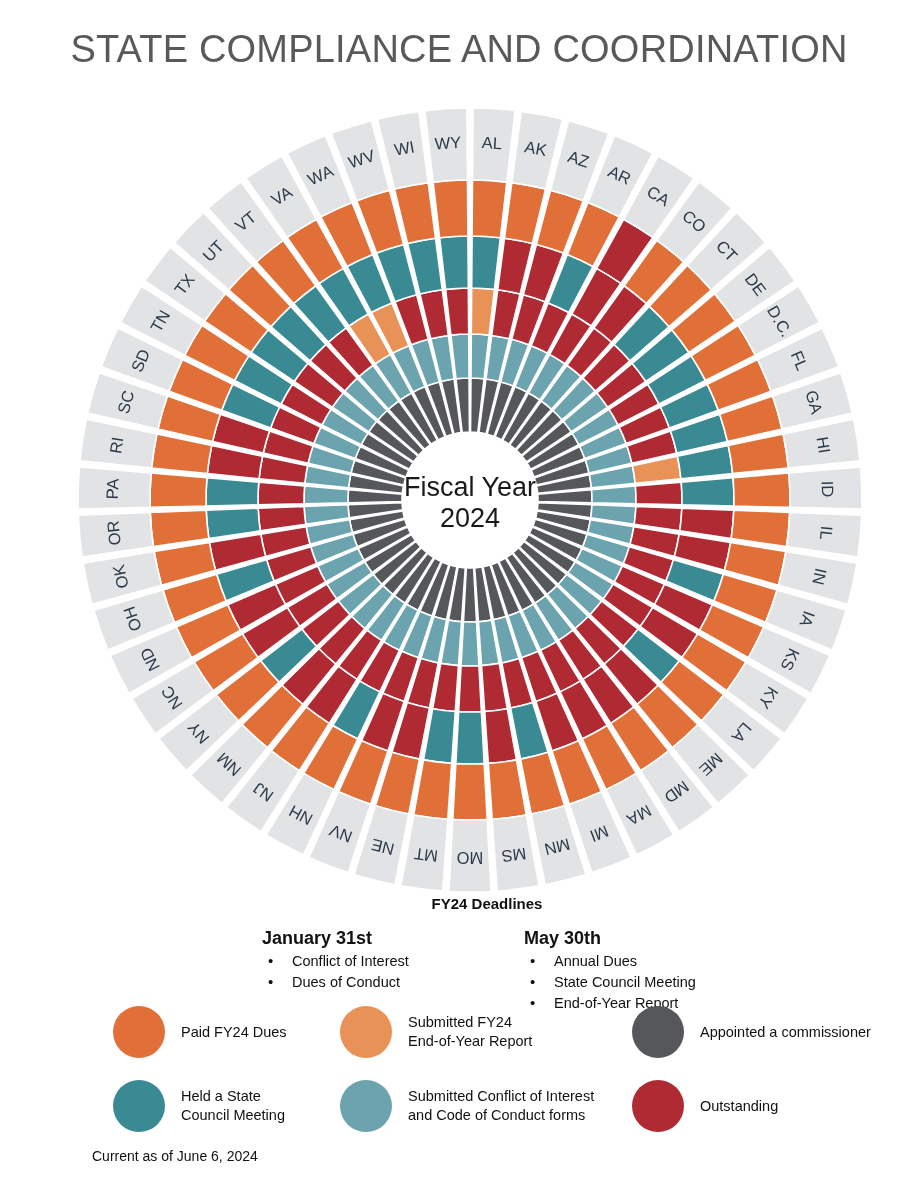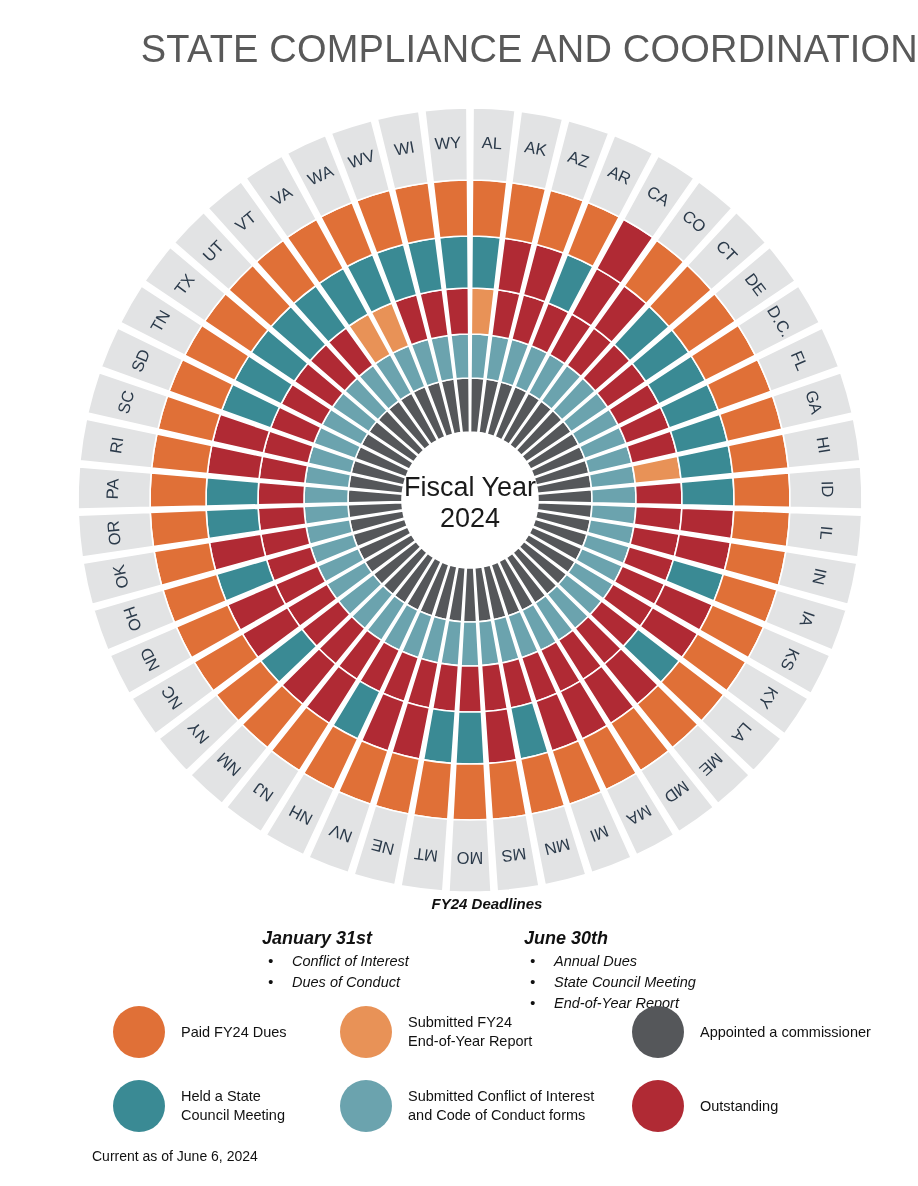--- a/index.html
+++ b/index.html
@@ -14,21 +14,21 @@
     font-family: "Liberation Sans", sans-serif;
     color: #333333;
     position: relative;
     overflow: hidden;
   }
   #page-title {
     position: absolute;
     left: 0;
     top: 28px;
     width: 918px;
-    text-align: right;
+    text-align: center;
     font-size: 38px;
     font-weight: 400;
     color: #595959;
     letter-spacing: 0.2px;
     white-space: nowrap;
   }
   #wheel-wrap {
     position: absolute;
     left: 0;
     top: 95px;
@@ -47,21 +47,20 @@
     font-size: 16.5px;
     fill: #2b3a4a;
     font-family: "Liberation Sans", sans-serif;
   }
   
   #deadlines {
     position: absolute;
     left: 0;
     top: 895px;
     width: 918px;
-    font-style: italic;
   }
   #deadlines-title {
     text-align: center;
     font-size: 15px;
     font-weight: bold;
     color: #111;
     margin-left: 56px;
   }
   .deadline-cols {
     position: relative;
@@ -526,21 +525,21 @@
   <div id="deadlines-title">FY24 Deadlines</div>
   <div class="deadline-cols" id="deadline-cols">
       <div class="deadline-col col-0">
         <div class="deadline-head">January 31st</div>
         <ul class="deadline-items">
           <li><span class="bullet">•</span><span>Conflict of Interest</span></li>
           <li><span class="bullet">•</span><span>Dues of Conduct</span></li>
         </ul>
       </div>
       <div class="deadline-col col-1">
-        <div class="deadline-head">June 30th</div>
+        <div class="deadline-head">May 30th</div>
         <ul class="deadline-items">
           <li><span class="bullet">•</span><span>Annual Dues</span></li>
           <li><span class="bullet">•</span><span>State Council Meeting</span></li>
           <li><span class="bullet">•</span><span>End-of-Year Report</span></li>
         </ul>
       </div>
     </div>
 </div>
 
 <div id="legend">

